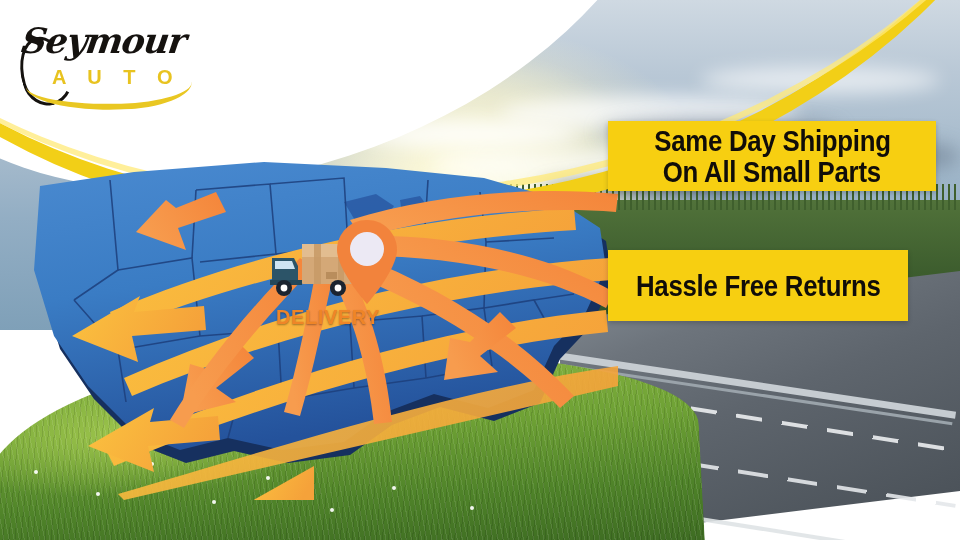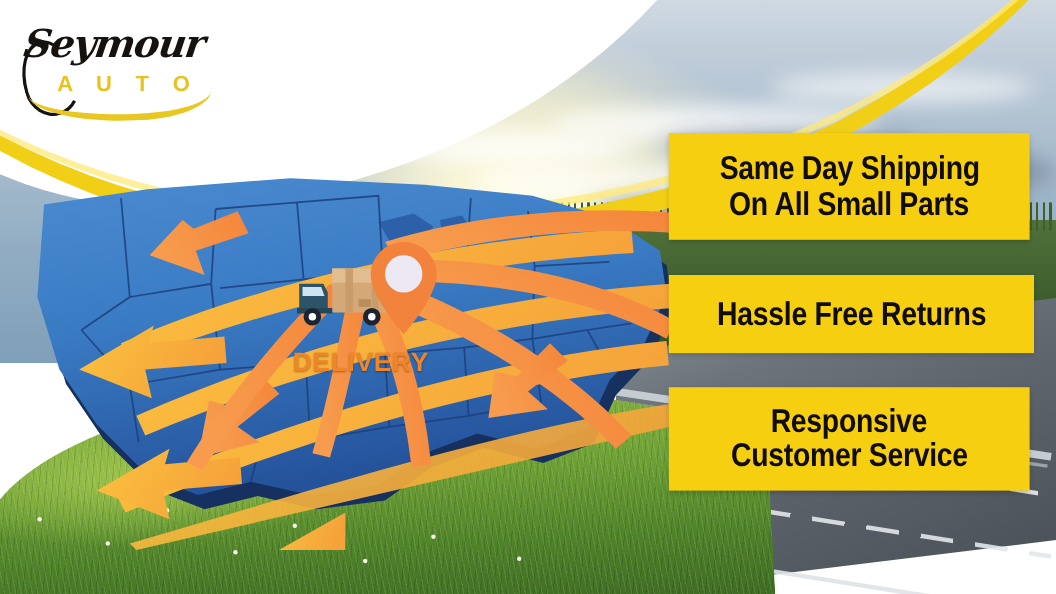--- a/index.html
+++ b/index.html
@@ -136,37 +136,37 @@
 
   
   .truck{position:absolute;left:268px;top:240px;width:96px;height:62px;}
   .pin{position:absolute;left:336px;top:218px;width:62px;height:88px;}
   .nationwide{
     position:absolute;left:258px;top:307px;width:140px;text-align:center;
     font-family:"Liberation Sans",sans-serif;font-weight:700;line-height:1;
     text-shadow:0 1px 2px rgba(0,0,0,.35);
   }
   .nw1{font-size:19px;letter-spacing:.6px;color:#f08a2c;}
-  .nw2{font-size:24px;letter-spacing:.6px;color:#ef8527;margin-top:11px;}
+  .nw2{font-size:20px;letter-spacing:.6px;color:#ef8527;margin-top:0;}
 
   
   .banner{
     position:absolute;background:#f7cf11;
     display:flex;flex-direction:column;align-items:center;justify-content:center;
     box-shadow:0 2px 5px rgba(0,0,0,.20);
   }
   .banner .line{
     font-family:"Liberation Sans Narrow","Liberation Sans",sans-serif;
     font-weight:700;color:#100d09;white-space:nowrap;
     letter-spacing:-.3px;line-height:1.04;
     transform:scaleX(.86);transform-origin:center;
   }
-  #banner-1{left:608px;top:121px;width:328px;height:97px;}
+  #banner-1{left:608px;top:121px;width:328px;height:70px;}
   #banner-1 .line{font-size:30px;}
-  #banner-2{left:608px;top:250px;width:332px;height:71px;}
+  #banner-2{left:608px;top:250px;width:300px;height:71px;}
   #banner-2 .line{font-size:30px;}
   #banner-3{left:608px;top:352px;width:328px;height:94px;}
   #banner-3 .line{font-size:30px;}
 </style>
 </head>
 <body>
 
 <div class="stage">
 
   <div class="photo">
@@ -335,18 +335,14 @@
 
   <div class="banner" id="banner-1">
     <div class="line">Same Day Shipping</div>
     <div class="line">On All Small Parts</div>
   </div>
 
   <div class="banner" id="banner-2">
     <div class="line">Hassle Free Returns</div>
   </div>
 
-  <div class="banner" id="banner-3">
-    <div class="line">Responsive</div>
-    <div class="line">Customer Service</div>
-  </div>
 
 </div>
 
 </body></html>

